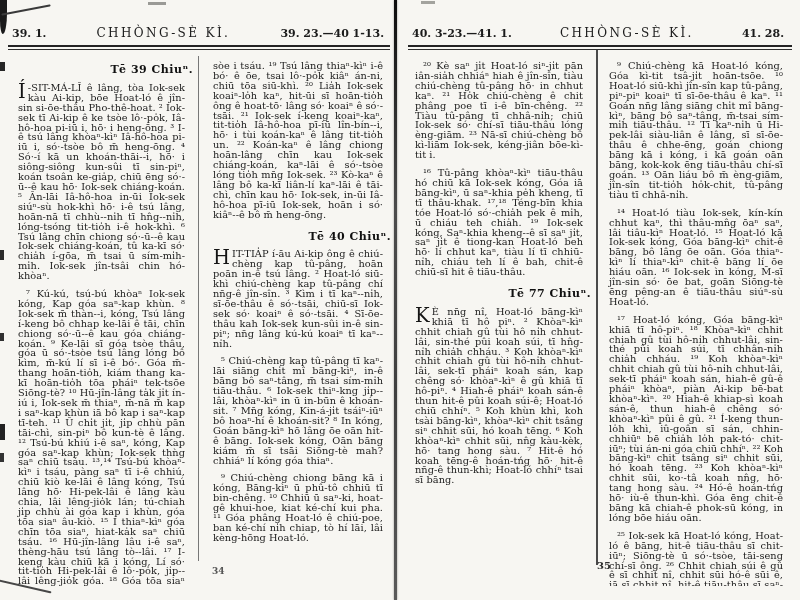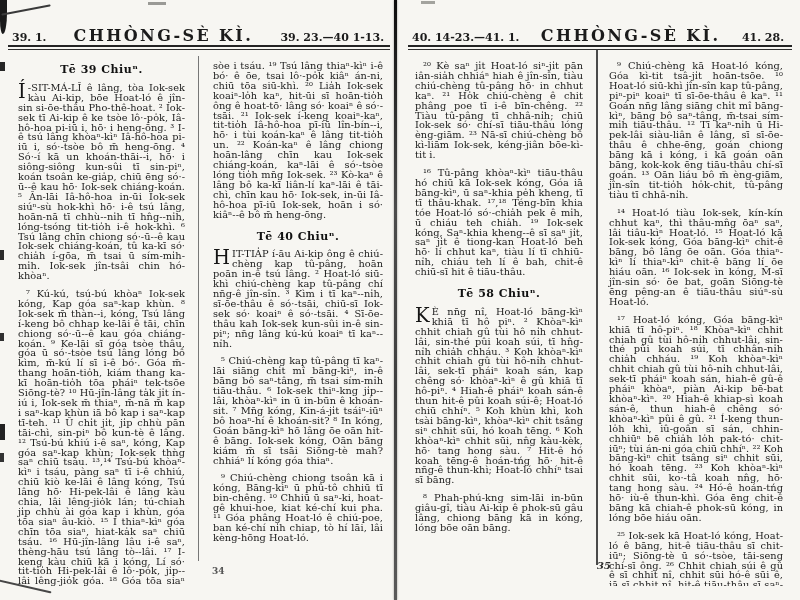--- a/index.html
+++ b/index.html
@@ -10,21 +10,21 @@
     color:#1b1b1b;
   }
   
   .page-header{
     position:absolute;top:26px;height:16px;
     display:flex;justify-content:space-between;align-items:baseline;
   }
   #header-left-page{left:12px;width:372px;justify-content:space-between;}
   #header-right-page{left:412px;width:372px;}
   .hdr-ref{font-weight:bold;font-size:11px;white-space:nowrap;}
-  .hdr-title{font-weight:bold;font-size:16px;letter-spacing:2.4px;white-space:nowrap;}
+  .hdr-title{font-weight:normal;font-size:12px;letter-spacing:2.4px;white-space:nowrap;}
   .header-rule{
     position:absolute;top:45px;height:2px;
     border-top:2px solid #242424;border-bottom:1px solid #2e2e2e;
   }
   #rule-left{left:8px;width:382px;}
   #rule-right{left:408px;width:384px;}
   
   .text-col{
     position:absolute;top:53px;height:533px;overflow:hidden;
     text-align:justify;
@@ -42,30 +42,30 @@
   .gutter{
     position:absolute;left:394px;top:0;width:3px;height:600px;
     background:linear-gradient(180deg,#0c0c0c 0%,#222 12%,#4c4c4c 35%,#3f3f3f 65%,#5a5a5a 100%);
     box-shadow:0 0 2px rgba(0,0,0,.45);
   }
   
   .para{margin:8px;}
   .para.indent{text-indent:8px;}
   .para.flush{text-indent:0;}
   .chapter-heading{
-    font-weight:bold;font-size:11px;text-align:center;
+    font-weight:bold;font-size:11px;text-align:right;
     margin:12px 0 7px 0;letter-spacing:0.5px;color:#111;
   }
   .dropcap{
     float:left;font-size:19.5px;line-height:16px;
     padding:1px 2px 0 0;color:#141414;
   }
   .page-num{position:absolute;font-size:10px;font-weight:bold;color:#2d2d2d;text-align:center;}
   #page-num-left{left:212px;top:566px;font-size:9px;color:#555;}
-  #page-num-right{left:597px;top:560px;font-style:italic;}
+  #page-num-right{left:597px;top:560px;}
   
   .artifact{position:absolute;background:#1a1a1a;}
   #art-corner{left:0;top:0;width:7px;height:34px;border-radius:0 0 60% 40%;}
   #art-curve{left:1px;top:9px;width:50px;height:2px;background:#3a3a3a;transform:rotate(-11deg);border-radius:2px;}
   #art-tick1{left:0;top:62px;width:5px;height:9px;background:#262626;}
   #art-tick2{left:0;top:250px;width:4px;height:10px;background:#2b2b2b;}
   #art-tick3{left:0;top:333px;width:4px;height:8px;background:#303030;}
   #art-tick4{left:0;top:424px;width:5px;height:16px;background:#222;}
   #art-tick5{left:0;top:453px;width:4px;height:9px;background:#333;}
   #art-diag{left:-6px;top:585px;width:58px;height:2px;background:#474747;transform:rotate(13deg);border-radius:2px;}
@@ -76,44 +76,43 @@
 <body>
 
 <div class="page-header" id="header-left-page">
   <span class="hdr-ref">39. 1.</span>
   <span class="hdr-title">CHHÒNG-SÈ KÌ.</span>
   <span class="hdr-ref">39. 23.—40 1-13.</span>
 </div>
 <div class="header-rule" id="rule-left"></div>
 
 <div class="page-header" id="header-right-page">
-  <span class="hdr-ref">40. 14-23.—41. 1.</span>
+  <span class="hdr-ref">40. 3-23.—41. 1.</span>
   <span class="hdr-title">CHHÒNG-SÈ KÌ.</span>
   <span class="hdr-ref">41. 28.</span>
 </div>
 <div class="header-rule" id="rule-right"></div>
 
 <div class="text-col" id="col1">
     <div class="chapter-heading">Tē 39 Chiuⁿ.</div>
     <p class="para flush"><span class="dropcap">Í</span>-SIT-MÁ-LĪ ê lâng, tòa Iok-sek kàu Ai-kip, bōe Hoat-ló ê jîn-sin si-ōe-thâu Pho-thê-hoat. ² Iok-sek tī Ai-kip ê ke tsòe lô·-po̍k, Iâ-hô-hoa pi-iū i, hō· i heng-ōng. ³ I-ê tsú lâng khòaⁿ-kìⁿ Iâ-hô-hoa pi-iū i, só·-tsòe bô m̄ heng-ōng. ⁴ Só·-í kā un khoán-thāi--i, hō· i siông-siông kun-sûi tī sin-piⁿ, koán tsoân ke-gia̍p, chiū ēng só·-ū--ê kau hō· Iok-sek chiáng-koán. ⁵ Ān-lāi Iâ-hô-hoa in-ūi Iok-sek siúⁿ-sù hok-khì hō· i-ê tsú lâng, hoān-nā tī chhù--ni̍h tī hn̂g--ni̍h, lóng-tsóng tit-tio̍h i-ê hok-khì. ⁶ Tsú lâng chīn chiong só·-ū--ê kau Iok-sek chiáng-koán, tû ka-kī só· chia̍h í-gōa, m̄ tsai ū sím-mi̍h-mi̍h. Iok-sek jîn-tsâi chin hó-khòaⁿ.</p>
     <p class="para indent">⁷ Kú-kú, tsú-bú khòaⁿ Iok-sek kóng, Kap góa saⁿ-kap khùn. ⁸ Iok-sek m̄ thàn--i, kóng, Tsú lâng í-keng bô chhap ke-lāi ê tāi, chīn chiong só·-ū--ê kau góa chiáng-koán. ⁹ Ke-lāi sī góa tsòe thâu, góa ū só·-tsòe tsú lâng lóng bô kìm, m̄-kú lí sī i-ê bó·. Góa m̄-thang hoān-tio̍h, kiám thang ka-kī hoān-tio̍h tōa pháiⁿ tek-tsōe Siōng-tè? ¹⁰ Hū-jîn-lâng ta̍k ji̍t ín-iú i, Iok-sek m̄ thiaⁿ, m̄-nā m̄ kap i saⁿ-kap khùn iā bô kap i saⁿ-kap tī-teh. ¹¹ Ū chi̍t ji̍t, ji̍p chhù pān tāi-chì, sin-piⁿ bô kun-tè ê lâng. ¹² Tsú-bú khiú i-ê saⁿ, kóng, Kap góa saⁿ-kap khùn; Iok-sek thǹg saⁿ chiū tsáu. ¹³,¹⁴ Tsú-bú khòaⁿ-kìⁿ i tsáu, pàng saⁿ tī i-ê chhiú, chiū kiò ke-lāi ê lâng kóng, Tsú lâng hō· Hi-pek-lâi ê lâng kàu chia, lâi lêng-jio̍k lán; tú-chiah ji̍p chhù ài góa kap i khùn, góa tōa siaⁿ âu-kiò. ¹⁵ I thiaⁿ-kìⁿ góa chīn tōa siaⁿ, hiat-ka̍k saⁿ chiū tsáu. ¹⁶ Hū-jîn-lâng lâu i-ê saⁿ, thèng-hāu tsú lâng tò--lâi. ¹⁷ I-keng kàu chiū kā i kóng, Lí só· tit-tio̍h Hi-pek-lâi ê lô·-po̍k, ji̍p--lâi lêng-jio̍k góa. ¹⁸ Góa tōa siaⁿ âu-kiò, i chiah hiat-ka̍k saⁿ,</p>
   </div>
 <div class="text-col" id="col2">
     <p class="para flush">sòe i tsáu. ¹⁹ Tsú lâng thiaⁿ-kìⁿ i-ê bó· ê ōe, tsai lô·-po̍k kiâⁿ án-ni, chiū tōa siū-khì. ²⁰ Lia̍h Iok-sek koaiⁿ-lo̍h kaⁿ, hit-ūi sī hoān-tio̍h ông ê hoat-tō· lâng só· koaiⁿ ê só·-tsāi. ²¹ Iok-sek í-keng koaiⁿ-kaⁿ, tit-tio̍h Iâ-hô-hoa pī-iū lîn-bín--i, hō· i tùi koán-kaⁿ ê lâng tit-tio̍h un. ²² Koán-kaⁿ ê lâng chiong hoān-lâng chīn kau Iok-sek chiáng-koán, kaⁿ-lāi ê só·-tsòe lóng tio̍h mn̄g Iok-sek. ²³ Kò-kaⁿ ê lâng bô ka-kī liân-lí kaⁿ-lāi ê tāi-chì, chīn kau hō· Iok-sek, in-ūi Iâ-hô-hoa pī-iū Iok-sek, hoān i só· kiâⁿ--ê bô m̄ heng-ōng.</p>
     <div class="chapter-heading">Tē 40 Chiuⁿ.</div>
     <p class="para flush"><span class="dropcap">H</span>IT-TIA̍P í-āu Ai-kip ông ê chiú-chèng kap tû-pâng, hoān poān in-ê tsú lâng. ² Hoat-ló siū-khì chiú-chèng kap tû-pâng chí nn̄g-ê jîn-sîn. ³ Kìm i tī kaⁿ--ni̍h, sī-ōe-thâu ê só·-tsāi, chiū-sī Iok-sek só· koaiⁿ ê só·-tsāi. ⁴ Sī-ōe-thâu kah Iok-sek kun-sûi in-ê sin-piⁿ; nn̄g lâng kú-kú koaiⁿ tī kaⁿ--ni̍h.</p>
     <p class="para indent">⁵ Chiú-chèng kap tû-pâng tī kaⁿ-lāi siāng chi̍t mî bāng-kìⁿ, in-ê bāng bô saⁿ-tâng, m̄ tsai sím-mi̍h tiāu-thâu. ⁶ Iok-sek thiⁿ-kng ji̍p--lâi, khòaⁿ-kìⁿ in ū in-būn ê khoán-sit. ⁷ Mn̄g kóng, Kin-á-ji̍t tsáiⁿ-iūⁿ bô hoaⁿ-hí ê khoán-sit? ⁸ In kóng, Goán bāng-kìⁿ hō lâng ōe oān hit-ê bāng. Iok-sek kóng, Oān bāng kiám m̄ sī tsāi Siōng-tè mah? chhiáⁿ lí kóng góa thiaⁿ.</p>
-    <p class="para indent">⁹ Chiú-chèng chiong tsoân kā i kóng, Bāng-kìⁿ ū phû-tô chhiū tī bin-chêng. ¹⁰ Chhiū ū saⁿ-ki, hoat-gê khui-hoe, kiat ké-chí kui pha. ¹¹ Góa phâng Hoat-ló ê chiú-poe, ban ké-chí ni̍h chiap, tò hí lāi, lâi kèng-hōng Hoat-ló.</p>
+    <p class="para indent">⁹ Chiú-chèng chiong bāng kā i kóng, Bāng-kìⁿ ū phû-tô chhiū tī bin-chêng. ¹⁰ Chhiū ū saⁿ-ki, hoat-gê khui-hoe, kiat ké-chí kui pha. ¹¹ Góa phâng Hoat-ló ê chiú-poe, ban ké-chí ni̍h chiap, tò hí lāi, lâi kèng-hōng Hoat-ló.</p>
   </div>
 <div class="text-col" id="col3">
     <p class="para indent">²⁰ Kè saⁿ ji̍t Hoat-ló siⁿ-ji̍t pān iân-sia̍h chhiáⁿ hiah ê jîn-sîn, tiàu chiú-chèng tû-pâng hō· in chhut kaⁿ. ²¹ Ho̍k chiú-chèng ê chit phâng poe tī i-ê bīn-chêng. ²² Tiàu tû-pâng tī chhâ-ni̍h; chiū Iok-sek só· chí-sī tiāu-thâu lóng èng-giām. ²³ Nā-sī chiú-chèng bô kì-liām Iok-sek, kéng-jiân bōe-kì-tit i.</p>
     <p class="para indent">¹⁶ Tû-pâng khòaⁿ-kìⁿ tiāu-thâu hó chiū kā Iok-sek kóng, Góa iā bāng-kìⁿ, ū saⁿ-khia pe̍h kheng, tī tī thâu-khak. ¹⁷,¹⁸ Téng-bīn khia tóe Hoat-ló só·-chia̍h pek ê mi̍h, ū chiáu teh chia̍h. ¹⁹ Iok-sek kóng, Saⁿ-khia kheng--ê sī saⁿ ji̍t, saⁿ ji̍t ê tiong-kan Hoat-ló beh hō· lí chhut kaⁿ, tiàu lí tī chhiū-ni̍h, chiáu teh lí ê bah, chit-ê chiū-sī hit ê tiāu-thâu.</p>
-    <div class="chapter-heading">Tē 58 Chiuⁿ.</div>
+    <div class="chapter-heading">Tē 77 Chiuⁿ.</div>
     <p class="para flush"><span class="dropcap">K</span>È nn̄g nî, Hoat-ló bāng-kìⁿ khiā tī hô piⁿ. ² Khòaⁿ-kìⁿ chhit chiah gû tùi hô ni̍h chhut-lâi, sin-thé pûi koah súi, tī hn̂g-ni̍h chia̍h chháu. ³ Koh khòaⁿ-kìⁿ chhit chiah gû tùi hô-ni̍h chhut-lâi, sek-tī pháiⁿ koah sán, kap chêng só· khòaⁿ-kìⁿ ê gû khiā tī hô-piⁿ. ⁴ Hiah-ê pháiⁿ koah sán-ê thun hit-ê pûi koah súi-ê; Hoat-ló chiū chhíⁿ. ⁵ Koh khùn khì, koh tsài bāng-kìⁿ, khòaⁿ-kìⁿ chi̍t tsâng siⁿ chhit sūi, hó koah tēng. ⁶ Koh khòaⁿ-kìⁿ chhit sūi, nn̂g kàu-kèk, hō· tang hong sàu. ⁷ Hit-ê hó koah tēng-ê hoán-tńg hō· hit-ê nn̄g-ê thun-khì; Hoat-ló chhíⁿ tsai sī bāng.</p>
-    <p class="para indent">⁸ Phah-phú-kng sim-lāi in-būn giâu-gî, tiàu Ai-kip ê phok-sū gâu lâng, chiong bāng kā in kóng, lóng bōe oān bāng.</p>
   </div>
 <div class="text-col" id="col4">
     <p class="para indent">⁹ Chiú-chèng kā Hoat-ló kóng, Góa kì-tit tsâ-ji̍t hoān-tsōe. ¹⁰ Hoat-ló siū-khì jîn-sîn kap tû-pâng, piⁿ-piⁿ koaiⁿ tī sī-ōe-thâu ê kaⁿ. ¹¹ Goán nn̄g lâng siāng chi̍t mî bāng-kìⁿ, bāng bô saⁿ-tâng, m̄-tsai sím-mi̍h tiāu-thâu. ¹² Tī kaⁿ-ni̍h ū Hi-pek-lâi siàu-liân ê lâng, sī sī-ōe-thâu ê chhe-ēng, goán chiong bāng kā i kóng, i kā goán oān bāng, kok-kok ēng tiāu-thâu chí-sī goán. ¹³ Oān liáu bô m̄ èng-giām, jîn-sîn tit-tio̍h ho̍k-chit, tû-pâng tiàu tī chhâ-ni̍h.</p>
     <p class="para indent">¹⁴ Hoat-ló tiàu Iok-sek, kín-kín chhut kaⁿ, thì thâu-mn̂g ōaⁿ saⁿ, lâi tiâu-kìⁿ Hoat-ló. ¹⁵ Hoat-ló kā Iok-sek kóng, Góa bāng-kìⁿ chit-ê bāng, bô lâng ōe oān. Góa thiaⁿ-kìⁿ lí thiaⁿ-kìⁿ chit-ê bāng lí ōe hiáu oān. ¹⁶ Iok-sek ìn kóng, M̄-sī jîn-sin só· ōe bat, goān Siōng-tè ēng pêng-an ê tiāu-thâu siúⁿ-sù Hoat-ló.</p>
     <p class="para indent">¹⁷ Hoat-ló kóng, Góa bāng-kìⁿ khiā tī hô-piⁿ. ¹⁸ Khòaⁿ-kìⁿ chhit chiah gû tùi hô-ni̍h chhut-lâi, sin-thé pûi koah súi, tī chhân-ni̍h chia̍h chháu. ¹⁹ Koh khòaⁿ-kìⁿ chhit chiah gû tùi hô-ni̍h chhut-lâi, sek-tī pháiⁿ koah sán, hiah-ê gû-ê pháiⁿ khòaⁿ, piàn Ai-kip bē-bat khòaⁿ-kìⁿ. ²⁰ Hiah-ê khiap-sì koah sán-ê, thun hiah-ê chêng só· khòaⁿ-kìⁿ pûi ê gû. ²¹ Í-keng thun-lo̍h khì, iû-goân sī sán, chhin-chhiūⁿ bē chia̍h lo̍h pak-tó· chit-iūⁿ; tùi án-ni góa chiū chhíⁿ. ²² Koh bāng-kìⁿ chit tsâng siⁿ chhit sūi, hó koah tēng. ²³ Koh khòaⁿ-kìⁿ chhit sūi, ko·-tâ koah nn̂g, hō· tang hong sàu. ²⁴ Hó-ê hoán-tńg hō· iù-ê thun-khì. Góa ēng chit-ê bāng kā chiah-ê phok-sū kóng, in lóng bōe hiáu oān.</p>
     <p class="para indent">²⁵ Iok-sek kā Hoat-ló kóng, Hoat-ló ê bāng, hit-ê tiāu-thâu sī chit-iūⁿ; Siōng-tè ū só·-tsòe, tāi-seng chí-sī ông. ²⁶ Chhit chiah súi ê gû ê sī chhit nî, chhit sūi hó-ê sūi ê, iā sī chhit nî, hit-ê tiāu-thâu sī saⁿ-tâng. ²⁷ Ān-lâi chhit chiah gû pháiⁿ koah sán-ê, sī chhit nî pháiⁿ nî-tang. ²⁸ Góa kóng</p>
   </div>
 
 <div class="col-divider" id="divider-left"></div>
 <div class="col-divider" id="divider-right"></div>

